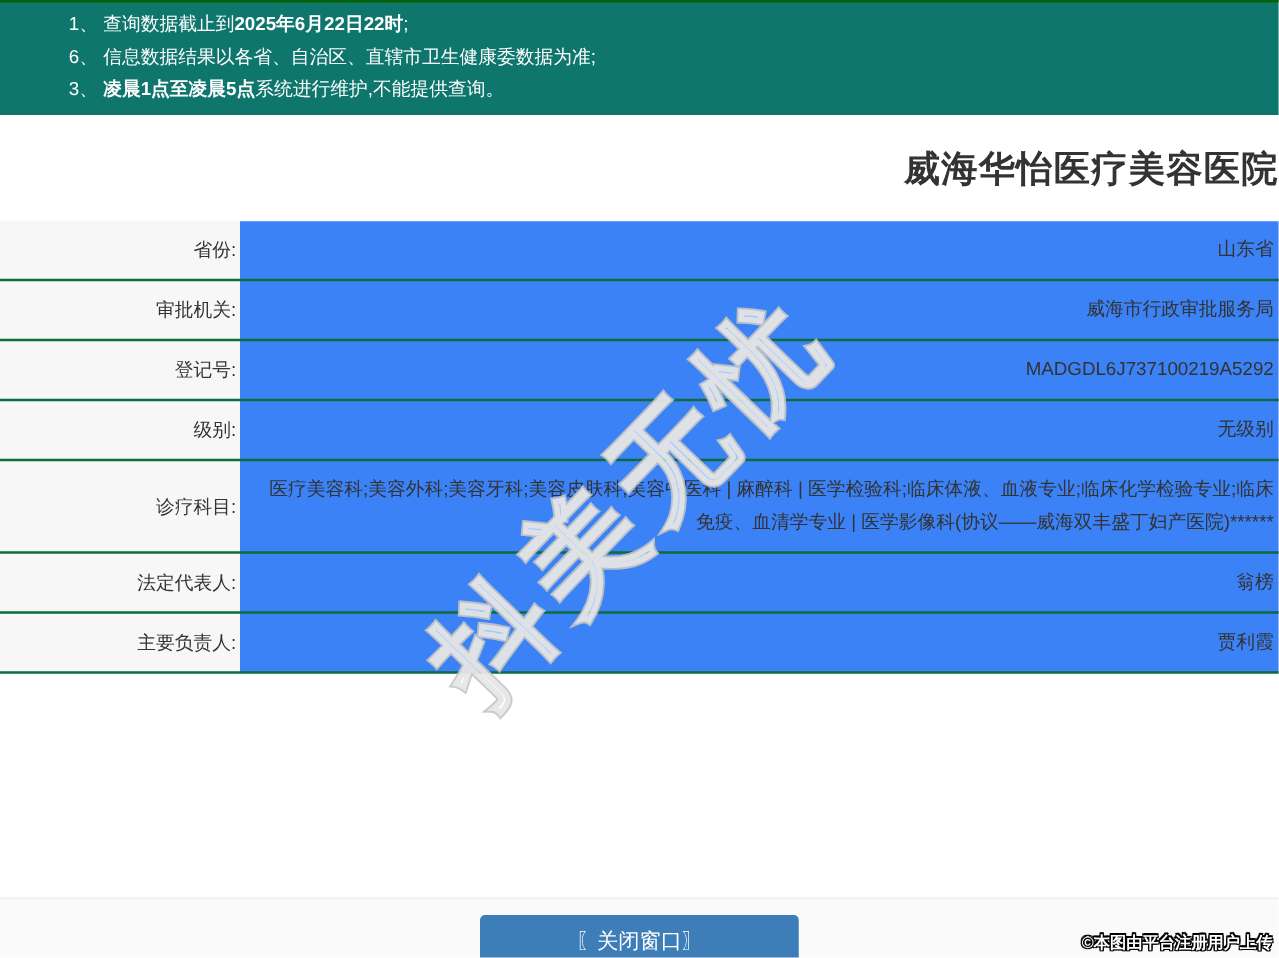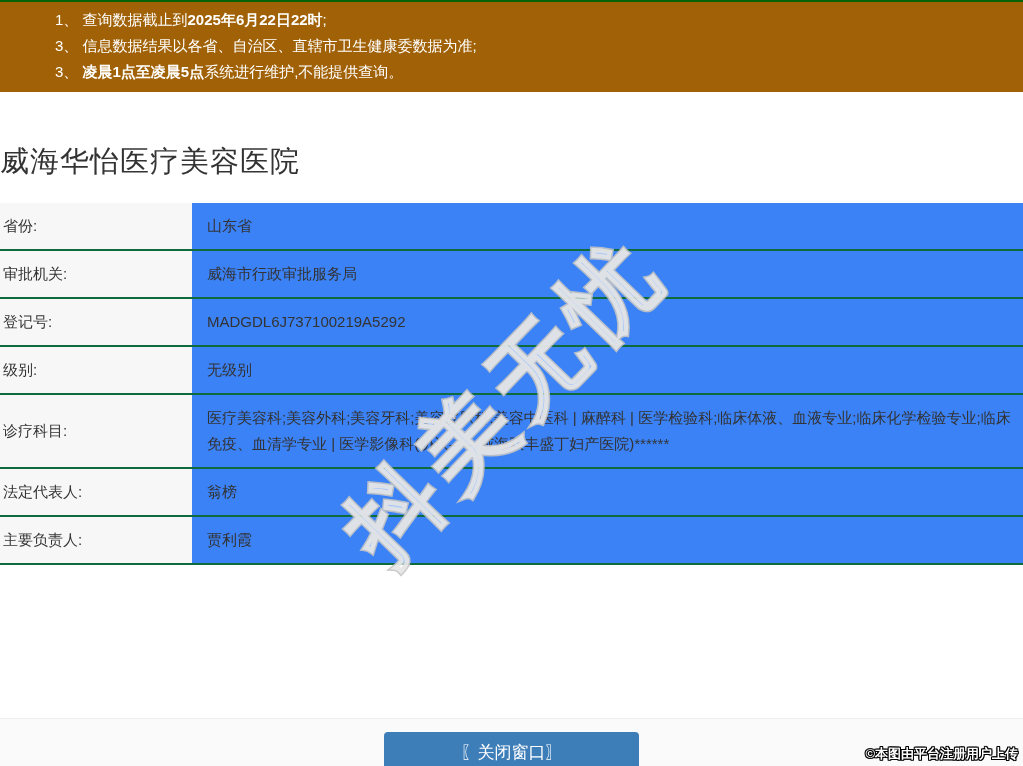--- a/index.html
+++ b/index.html
@@ -10,51 +10,52 @@
     overflow: hidden;
     background: #ffffff;
     font-family: "Liberation Sans", "DejaVu Sans", sans-serif;
     position: relative;
   }
 
   
   .notice-bar {
     box-sizing: border-box;
     width: 1023px;
-    background: #a16207;
+    background: #0f766e;
     border-top: 2px solid #056305;
     color: #ffffff;
     font-size: 15px;
     line-height: 26px;
     padding: 5px 10px 7px 55px;
   }
   .notice-line { white-space: nowrap; }
   .notice-line b { font-weight: 700; }
 
   
   .hospital-title {
-    margin: 50px 0 21px 0;
-    text-align: left;
+    margin: 24px 0 21px 0;
+    text-align: right;
     font-size: 29px;
-    font-weight: 400;
+    font-weight: 700;
     color: #333333;
     letter-spacing: 1px;
   }
 
   
   .info-table {
     width: 1023px;
     border-collapse: collapse;
     table-layout: fixed;
   }
   .info-table td {
     border-bottom: 2px solid #0d6b3e;
     font-size: 15px;
     color: #333333;
     vertical-align: middle;
+    text-align: right;
   }
   .info-table td.cell-label {
     width: 186px;
     background: #f7f7f7;
     padding: 10px 3px 10px 3px;
   }
   .info-table td.cell-value {
     background: #3b82f6;
     padding: 10px 4px 10px 15px;
     line-height: 26px;
@@ -108,21 +109,21 @@
   .watermark text {
     font-family: "Liberation Sans", "DejaVu Sans", sans-serif;
     font-weight: 700;
   }
 </style>
 </head>
 <body>
 
 <div class="notice-bar">
   <div class="notice-line"><span>1、 查询数据截止到</span><b>2025年6月22日22时</b><span>;</span></div>
-  <div class="notice-line"><span>3、 信息数据结果以各省、自治区、直辖市卫生健康委数据为准;</span></div>
+  <div class="notice-line"><span>6、 信息数据结果以各省、自治区、直辖市卫生健康委数据为准;</span></div>
   <div class="notice-line"><span>3、 </span><b>凌晨1点至凌晨5点</b><span>系统进行维护,不能提供查询。</span></div>
 </div>
 
 <h1 class="hospital-title">威海华怡医疗美容医院</h1>
 
 <table class="info-table">
   <tbody>
     <tr>
       <td class="cell-label">省份:</td>
       <td class="cell-value">山东省</td>

